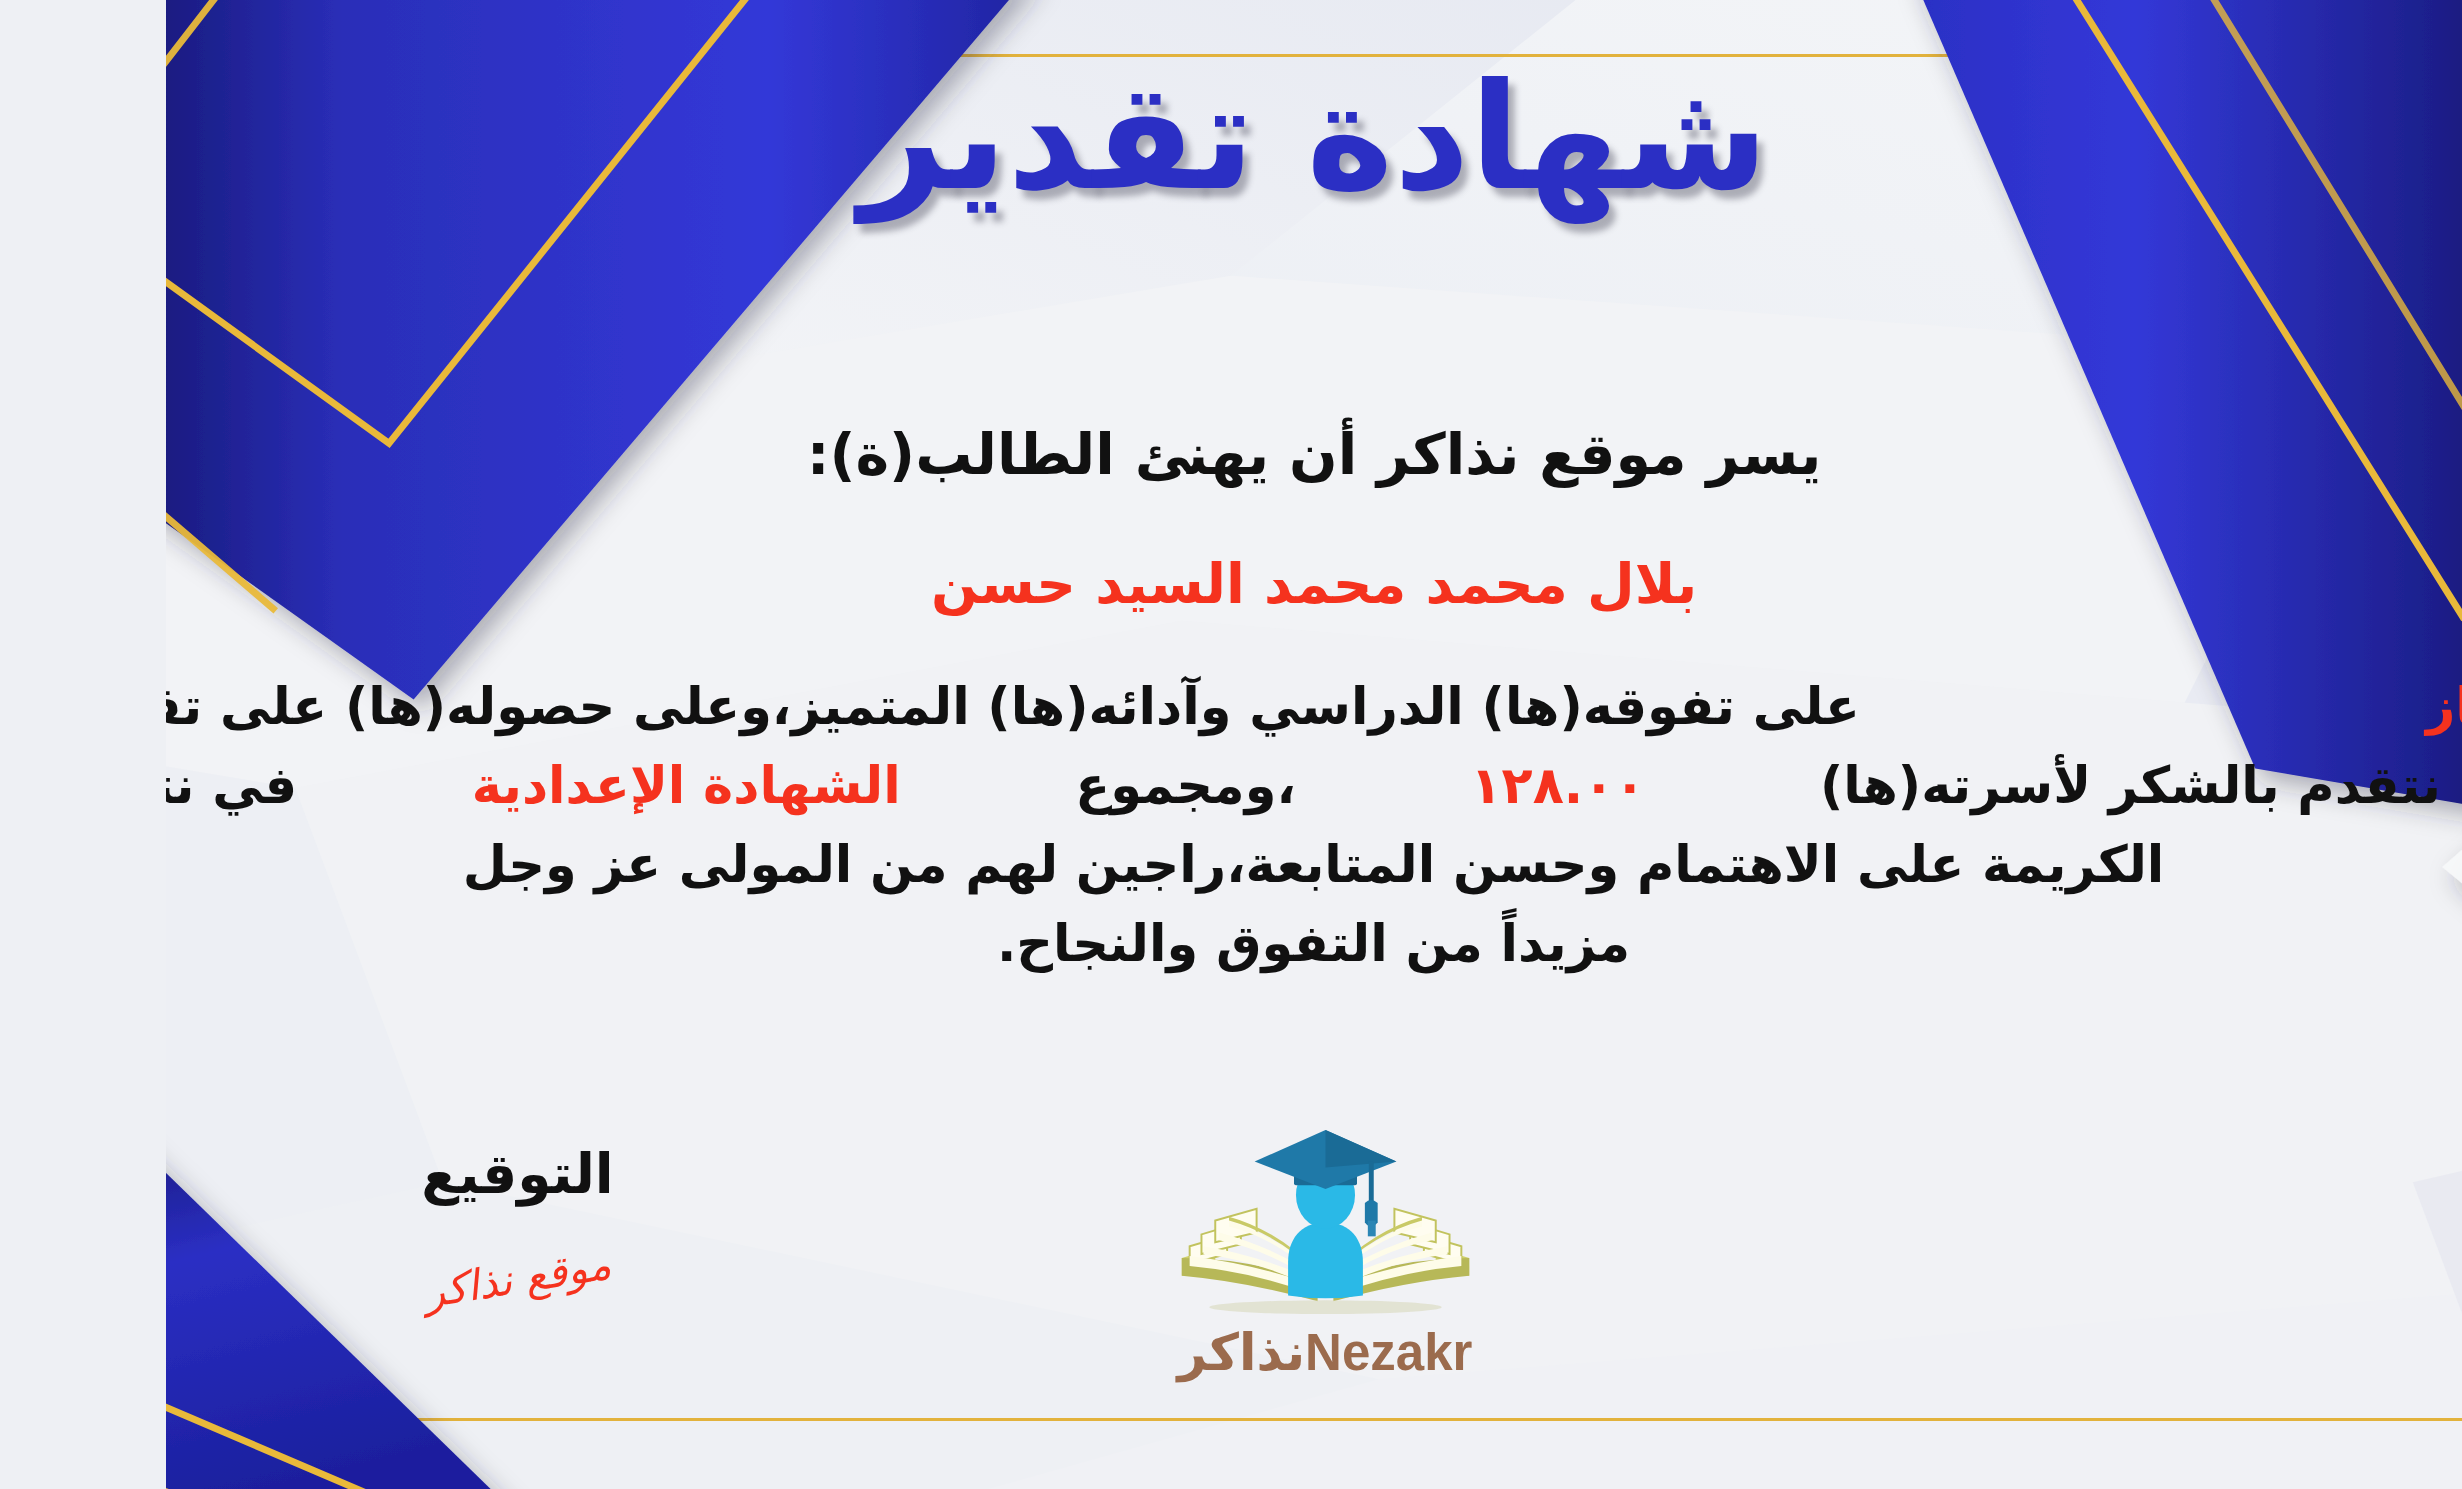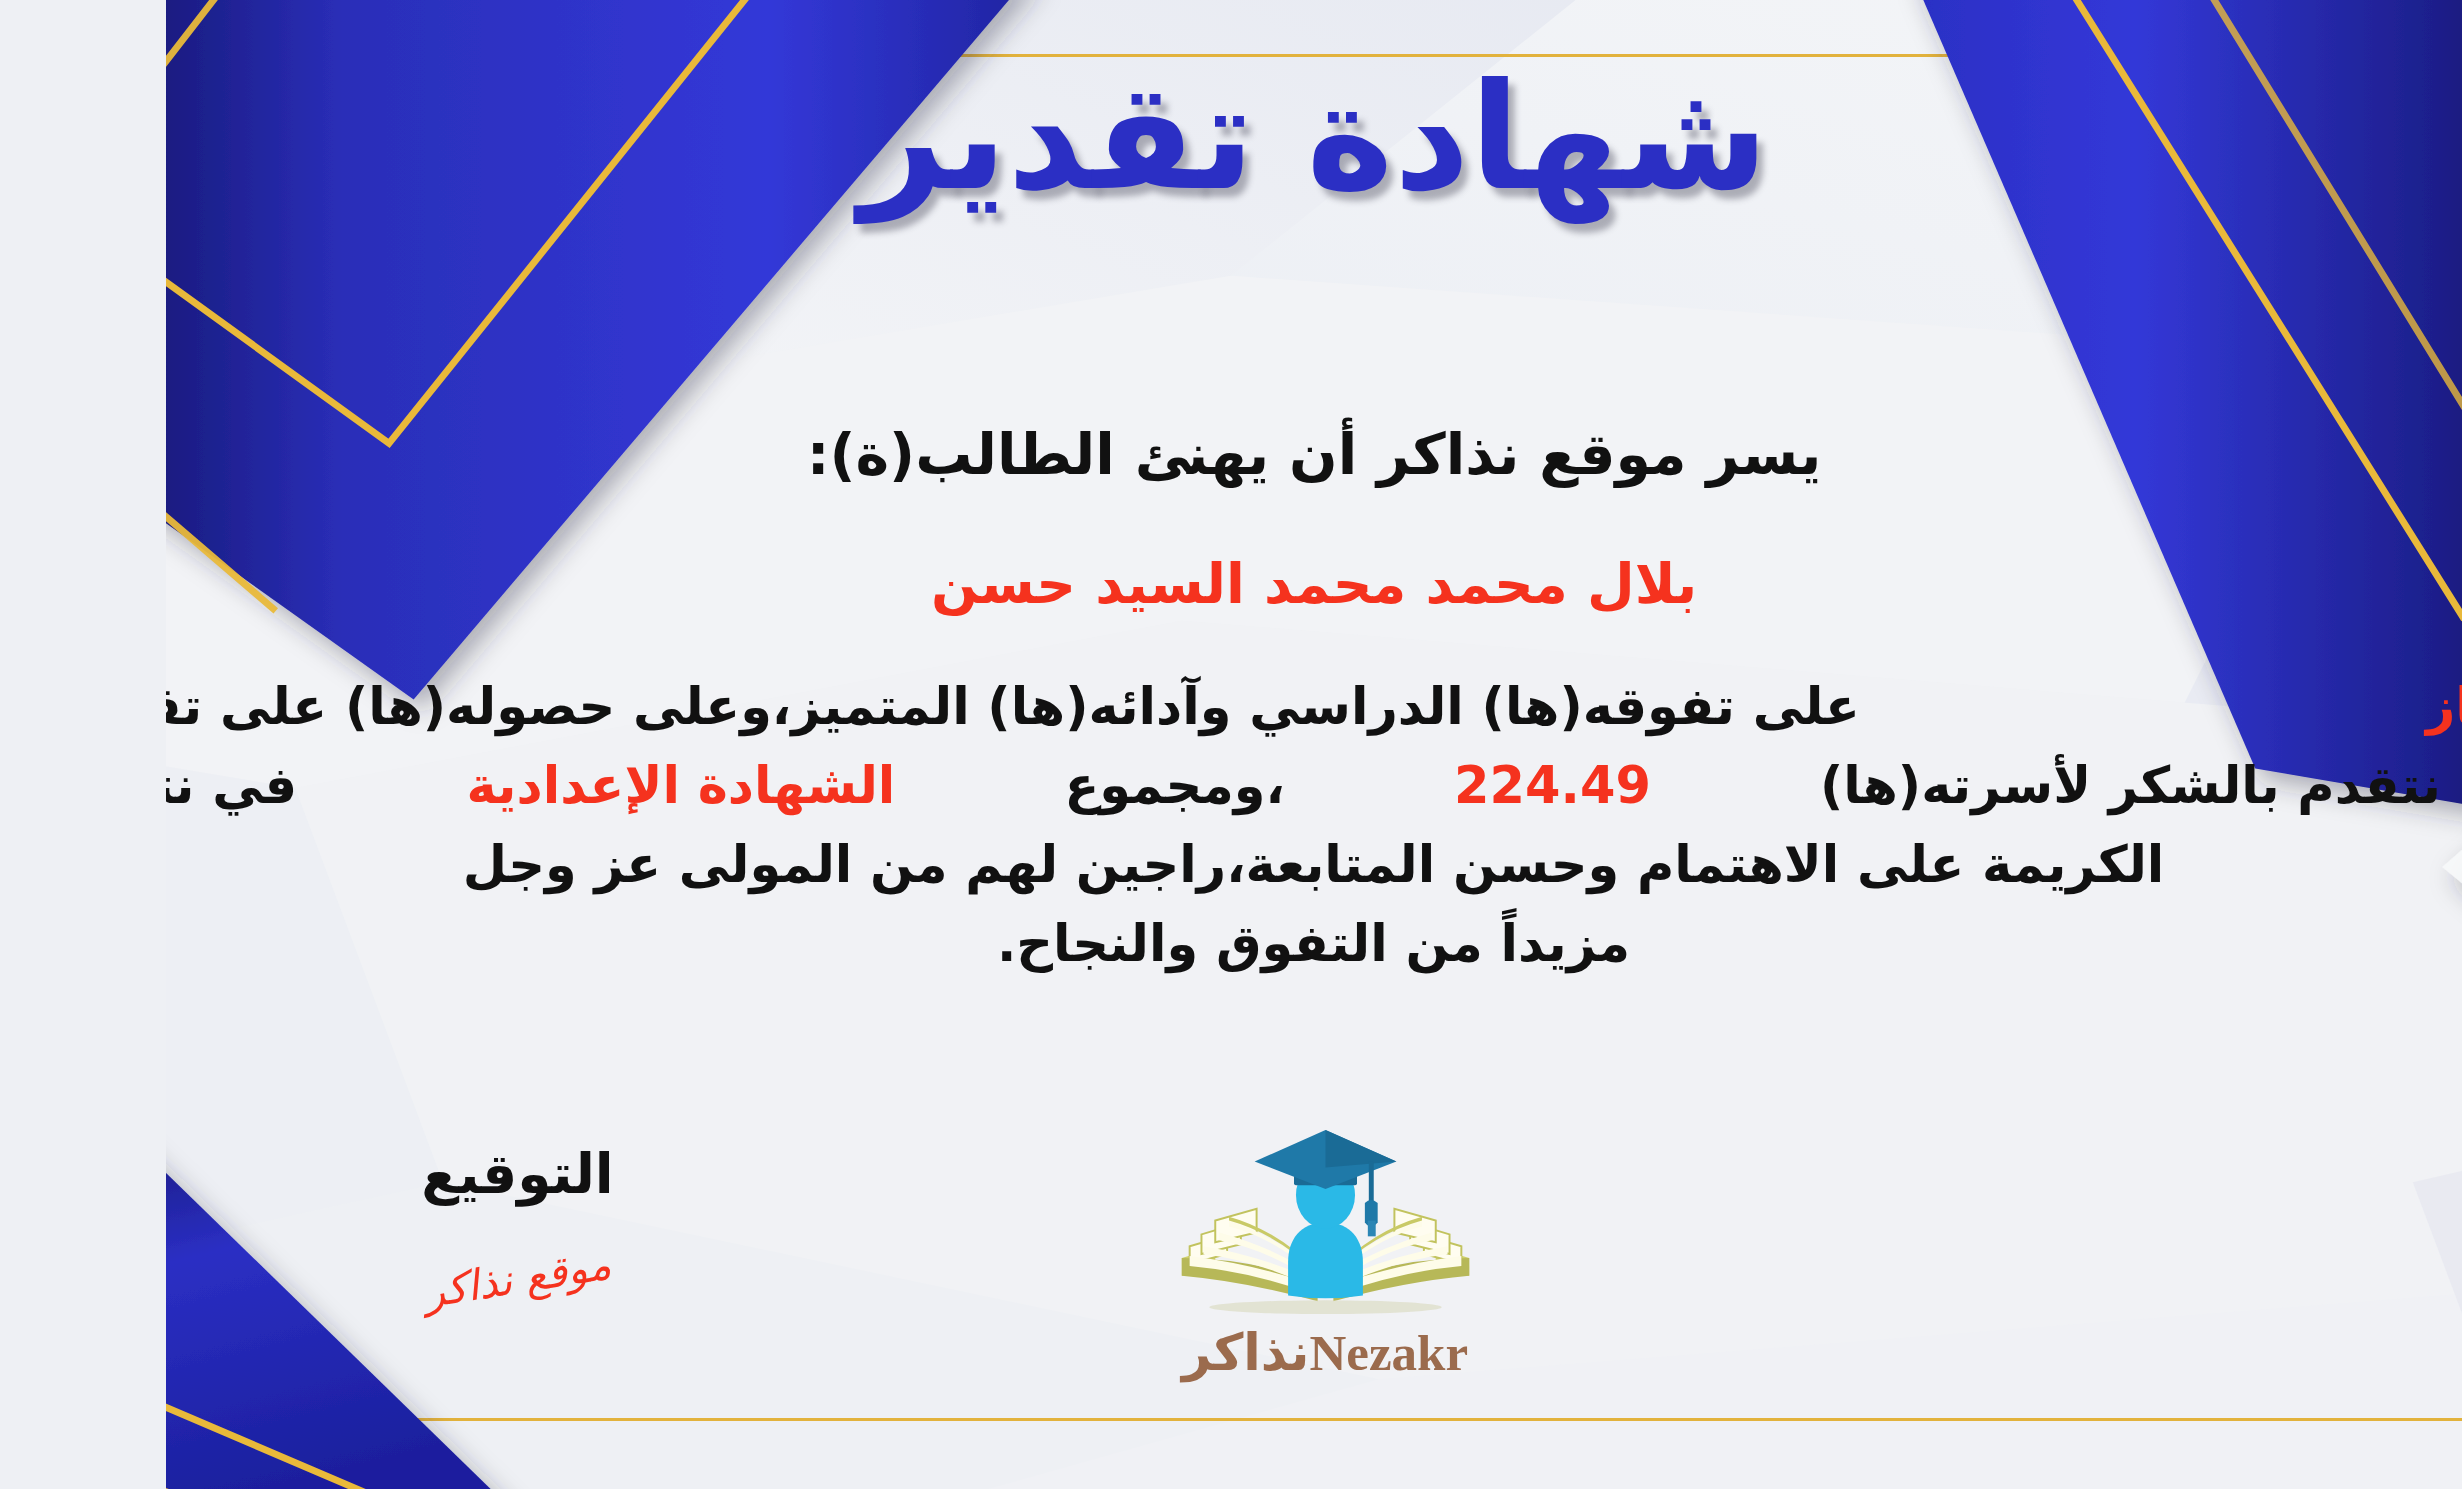--- a/index.html
+++ b/index.html
@@ -118,21 +118,21 @@
   #logo svg{display:block;margin:0 auto;}
   #logo-text{
     margin-top:2px;
     font-size:51px;
     font-weight:bold;
     color:#9b6b4d;
     line-height:1;
     white-space:nowrap;
     font-family:"DejaVu Sans","Liberation Sans",sans-serif;
   }
-  #logo-text .lat{font-family:Liberation Serif, serif;}
+  #logo-text .lat{font-family:Liberation Sans, sans-serif;}
 </style>
 </head>
 <body>
 
 <div id="cert">
 
   <svg id="bg-svg" viewBox="0 0 5337 3025" preserveAspectRatio="none">
     <defs>
       <linearGradient id="fg1" x1="0" y1="0" x2="1" y2="1">
         <stop offset="0" stop-color="#e6eaf2"></stop>
@@ -259,21 +259,21 @@
 
     <div id="body-block">
 
       <span class="ln justi">
         <span class="hl">ممتاز</span>
         <span>على تفوقه(ها) الدراسي وآدائه(ها) المتميز،وعلى حصوله(ها) على تقدير</span>
       </span>
 
       <span class="ln justi">
         <span>،كما نتقدم بالشكر لأسرته(ها)</span>
-        <span class="hl">224.49</span>
+        <span class="hl">١٢٨.٠٠</span>
         <span>،ومجموع</span>
         <span class="hl">الشهادة الإعدادية</span>
         <span>في نتيجة</span>
       </span>
 
       <span class="ln">الكريمة على الاهتمام وحسن المتابعة،راجين لهم من المولى عز وجل</span>
 
       <span class="ln">مزيداً من التفوق والنجاح.</span>
     </div>
 

